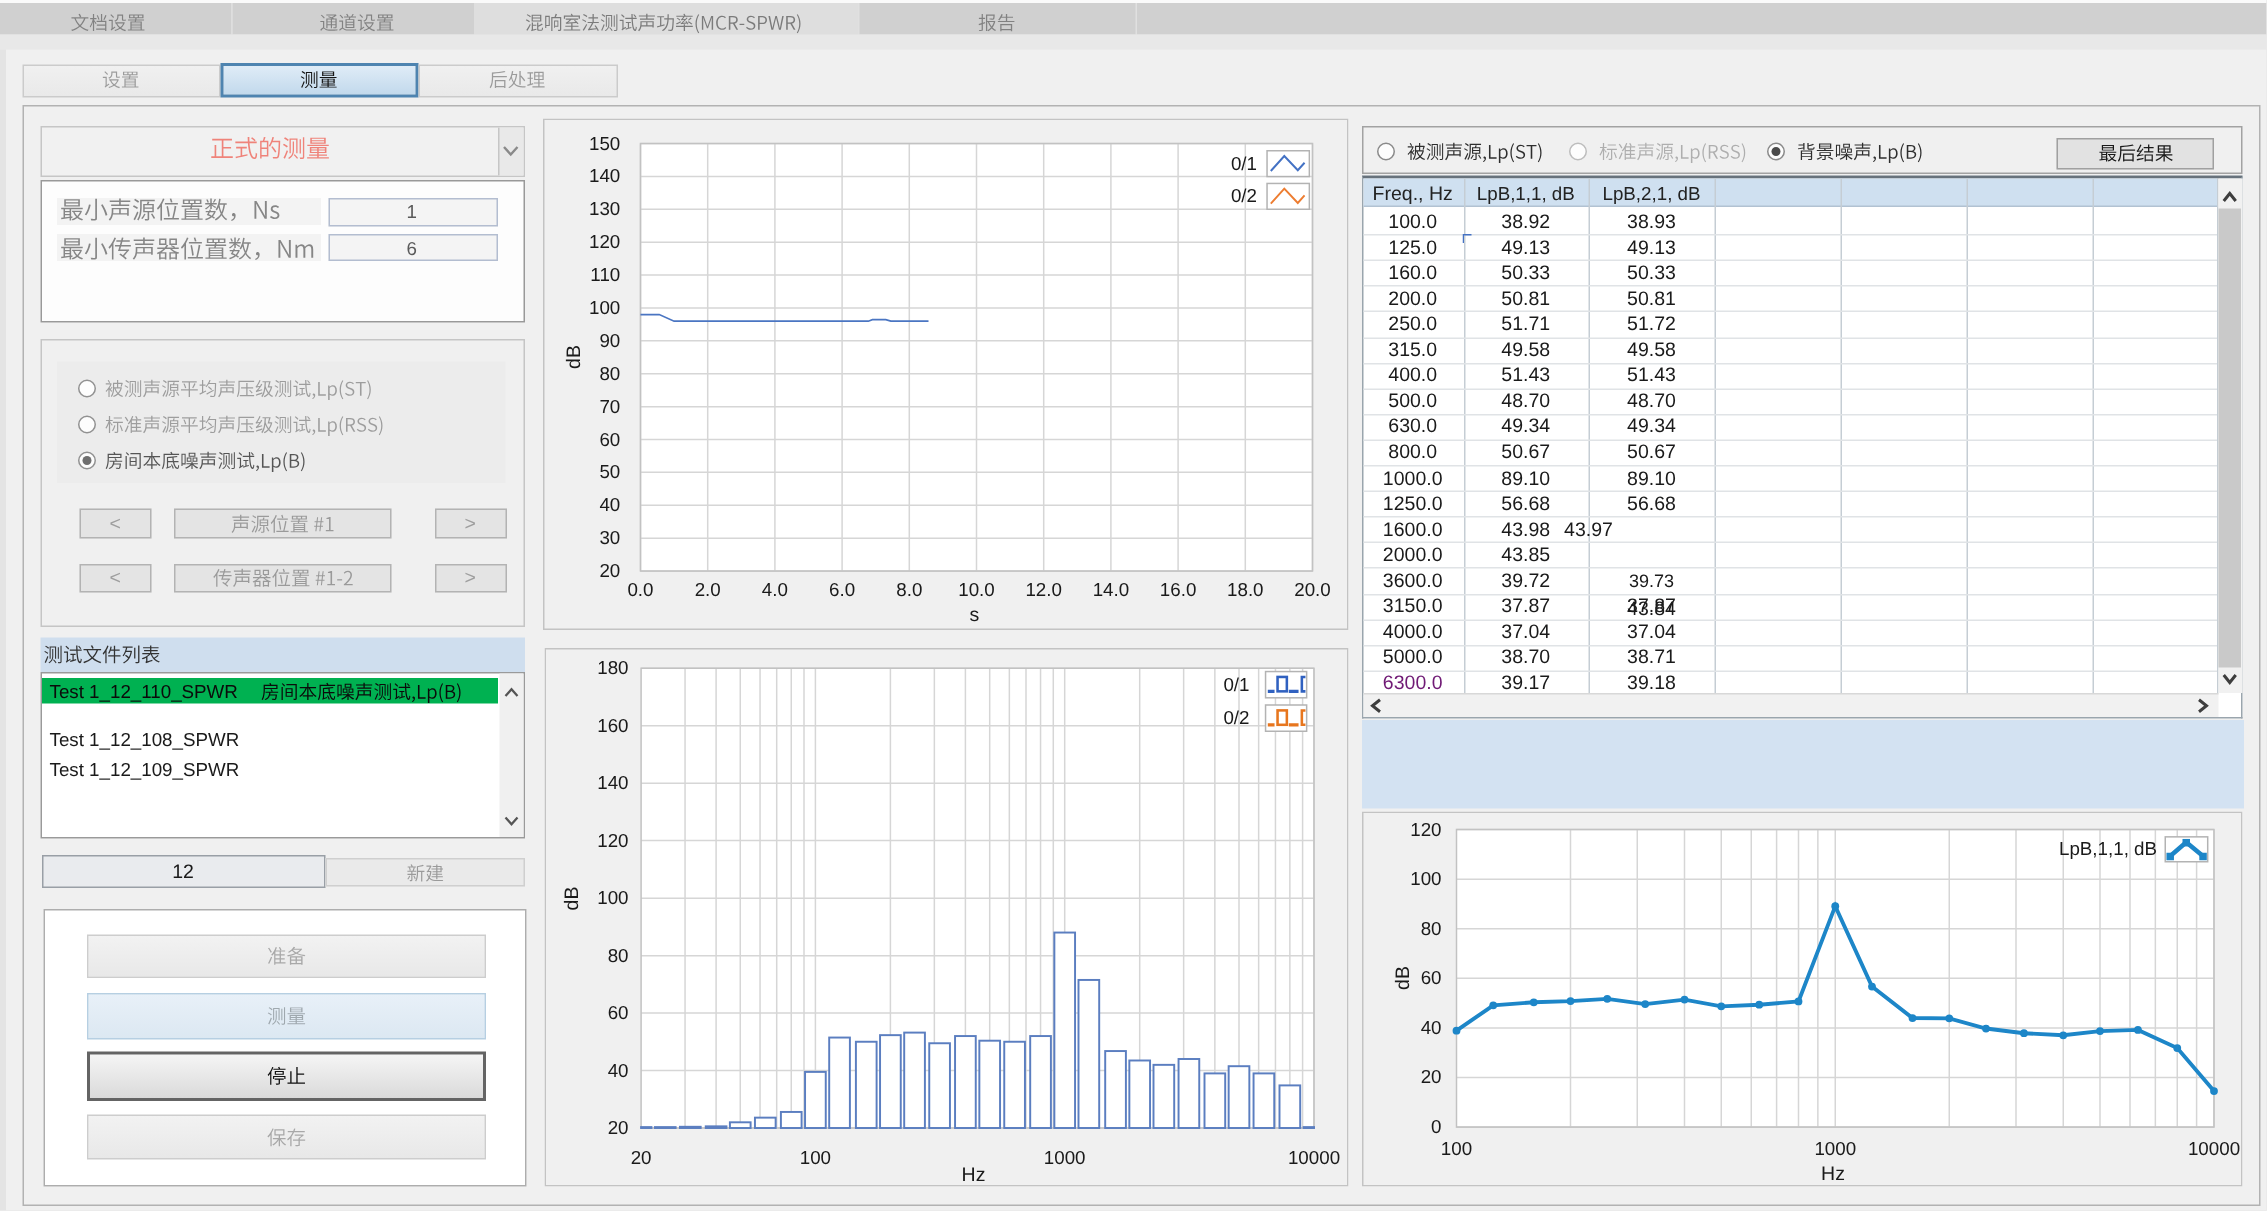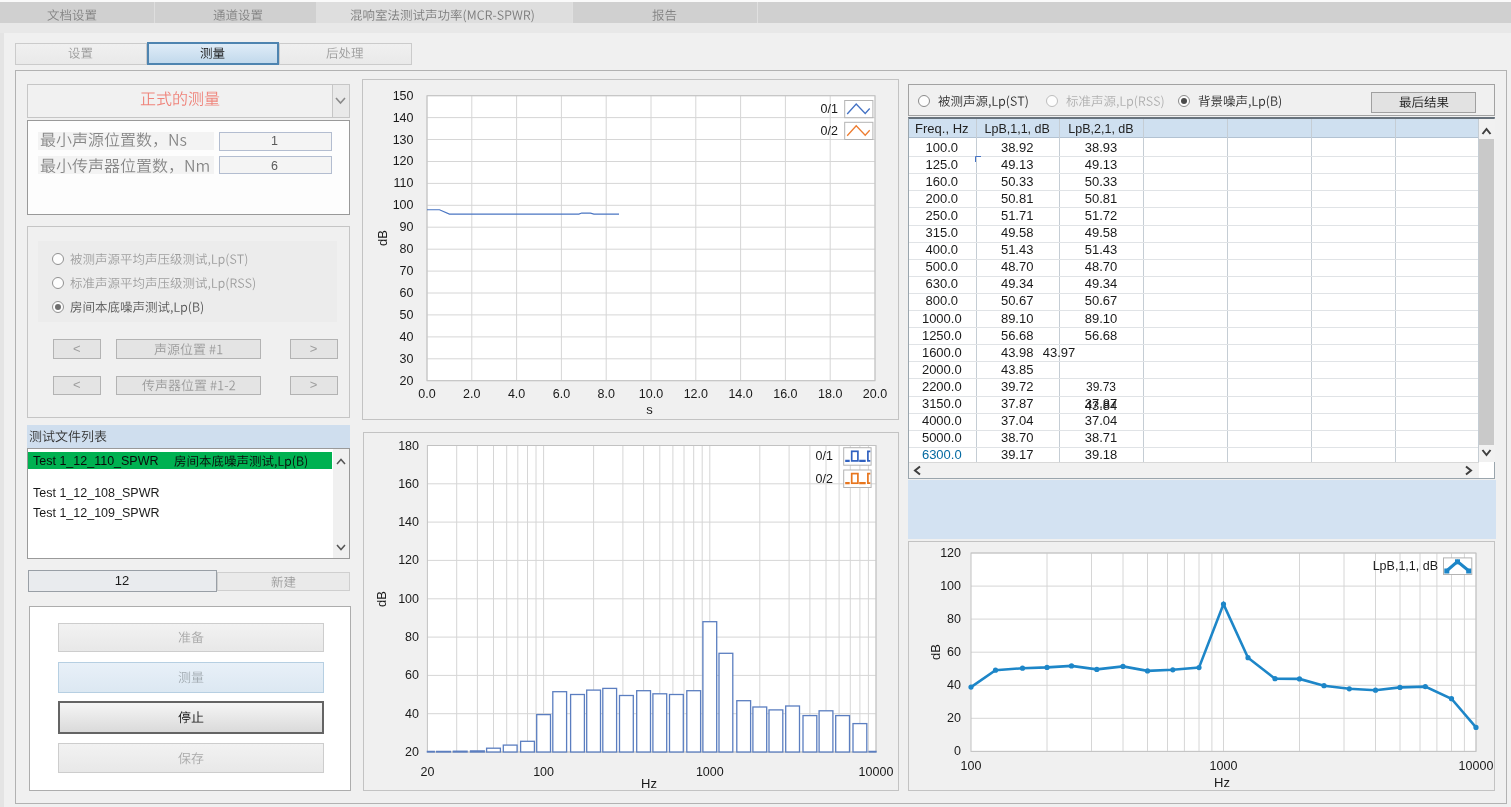--- a/index.html
+++ b/index.html
@@ -657,37 +657,37 @@
 <div style="position:absolute;top:327.7px;font-size:13px;color:#1a1a1a;line-height:16px;white-space:pre;left:1101.0px;transform:translateX(-50%);">56.68</div>
 <div style="position:absolute;left:909px;top:361.30000000000007px;width:569px;height:1px;box-sizing:border-box;background:#e0e3e6;"></div>
 <div style="position:absolute;top:344.8px;font-size:13px;color:#1a1a1a;line-height:16px;white-space:pre;left:941.8px;transform:translateX(-50%);">1600.0</div>
 <div style="position:absolute;top:344.8px;font-size:13px;color:#1a1a1a;line-height:16px;white-space:pre;left:1017.2px;transform:translateX(-50%);">43.98</div>
 <div style="position:absolute;top:344.8px;font-size:13px;color:#1a1a1a;line-height:16px;white-space:pre;left:1059px;transform:translateX(-50%);">43.97</div>
 <div style="position:absolute;left:909px;top:378.40000000000003px;width:569px;height:1px;box-sizing:border-box;background:#e0e3e6;"></div>
 <div style="position:absolute;top:361.9px;font-size:13px;color:#1a1a1a;line-height:16px;white-space:pre;left:941.8px;transform:translateX(-50%);">2000.0</div>
 <div style="position:absolute;top:361.9px;font-size:13px;color:#1a1a1a;line-height:16px;white-space:pre;left:1017.2px;transform:translateX(-50%);">43.85</div>
 <div style="position:absolute;top:361.9px;font-size:13px;color:#1a1a1a;line-height:16px;white-space:pre;left:1101.0px;transform:translateX(-50%);margin-top:36px;">43.84</div>
 <div style="position:absolute;left:909px;top:395.50000000000006px;width:569px;height:1px;box-sizing:border-box;background:#e0e3e6;"></div>
-<div style="position:absolute;top:379.0px;font-size:13px;color:#1a1a1a;line-height:16px;white-space:pre;left:941.8px;transform:translateX(-50%);">2200.0</div>
+<div style="position:absolute;top:379.0px;font-size:13px;color:#1a1a1a;line-height:16px;white-space:pre;left:941.8px;transform:translateX(-50%);">3600.0</div>
 <div style="position:absolute;top:379.0px;font-size:13px;color:#1a1a1a;line-height:16px;white-space:pre;left:1017.2px;transform:translateX(-50%);">39.72</div>
 <div style="position:absolute;top:379.0px;font-size:12px;color:#1a1a1a;line-height:16px;white-space:pre;left:1101.0px;transform:translateX(-50%);">39.73</div>
 <div style="position:absolute;left:909px;top:412.6px;width:569px;height:1px;box-sizing:border-box;background:#e0e3e6;"></div>
 <div style="position:absolute;top:396.1px;font-size:13px;color:#1a1a1a;line-height:16px;white-space:pre;left:941.8px;transform:translateX(-50%);">3150.0</div>
 <div style="position:absolute;top:396.1px;font-size:13px;color:#1a1a1a;line-height:16px;white-space:pre;left:1017.2px;transform:translateX(-50%);">37.87</div>
 <div style="position:absolute;top:396.1px;font-size:13px;color:#1a1a1a;line-height:16px;white-space:pre;left:1101.0px;transform:translateX(-50%);">37.87</div>
 <div style="position:absolute;left:909px;top:429.70000000000005px;width:569px;height:1px;box-sizing:border-box;background:#e0e3e6;"></div>
 <div style="position:absolute;top:413.2px;font-size:13px;color:#1a1a1a;line-height:16px;white-space:pre;left:941.8px;transform:translateX(-50%);">4000.0</div>
 <div style="position:absolute;top:413.2px;font-size:13px;color:#1a1a1a;line-height:16px;white-space:pre;left:1017.2px;transform:translateX(-50%);">37.04</div>
 <div style="position:absolute;top:413.2px;font-size:13px;color:#1a1a1a;line-height:16px;white-space:pre;left:1101.0px;transform:translateX(-50%);">37.04</div>
 <div style="position:absolute;left:909px;top:446.80000000000007px;width:569px;height:1px;box-sizing:border-box;background:#e0e3e6;"></div>
 <div style="position:absolute;top:430.3px;font-size:13px;color:#1a1a1a;line-height:16px;white-space:pre;left:941.8px;transform:translateX(-50%);">5000.0</div>
 <div style="position:absolute;top:430.3px;font-size:13px;color:#1a1a1a;line-height:16px;white-space:pre;left:1017.2px;transform:translateX(-50%);">38.70</div>
 <div style="position:absolute;top:430.3px;font-size:13px;color:#1a1a1a;line-height:16px;white-space:pre;left:1101.0px;transform:translateX(-50%);">38.71</div>
 <div style="position:absolute;left:909px;top:463.90000000000003px;width:569px;height:1px;box-sizing:border-box;background:#e0e3e6;"></div>
-<div style="position:absolute;top:447.4px;font-size:13px;color:#0369a1;line-height:16px;white-space:pre;left:941.8px;transform:translateX(-50%);">6300.0</div>
+<div style="position:absolute;top:447.4px;font-size:13px;color:#701a75;line-height:16px;white-space:pre;left:941.8px;transform:translateX(-50%);">6300.0</div>
 <div style="position:absolute;top:447.4px;font-size:13px;color:#1a1a1a;line-height:16px;white-space:pre;left:1017.2px;transform:translateX(-50%);">39.17</div>
 <div style="position:absolute;top:447.4px;font-size:13px;color:#1a1a1a;line-height:16px;white-space:pre;left:1101.0px;transform:translateX(-50%);">39.18</div>
 <svg style="position:absolute;left:975px;top:156px" width="7" height="7">
     <path d="M0.5 6 V0.5 H6" stroke="#4472c4" fill="none"></path>
   </svg>
 <div style="position:absolute;left:1478.5px;top:119px;width:16px;height:343px;box-sizing:border-box;background:#f1f1f1;"></div>
 <svg style="position:absolute;left:1481px;top:127px" width="11" height="9">
     <path d="M1.5 7 L5.5 2 L9.5 7" stroke="#3e3e3e" stroke-width="2" fill="none"></path>
   </svg>
 <div style="position:absolute;left:1479px;top:139px;width:15px;height:306px;box-sizing:border-box;background:#c9c9c9;"></div>

